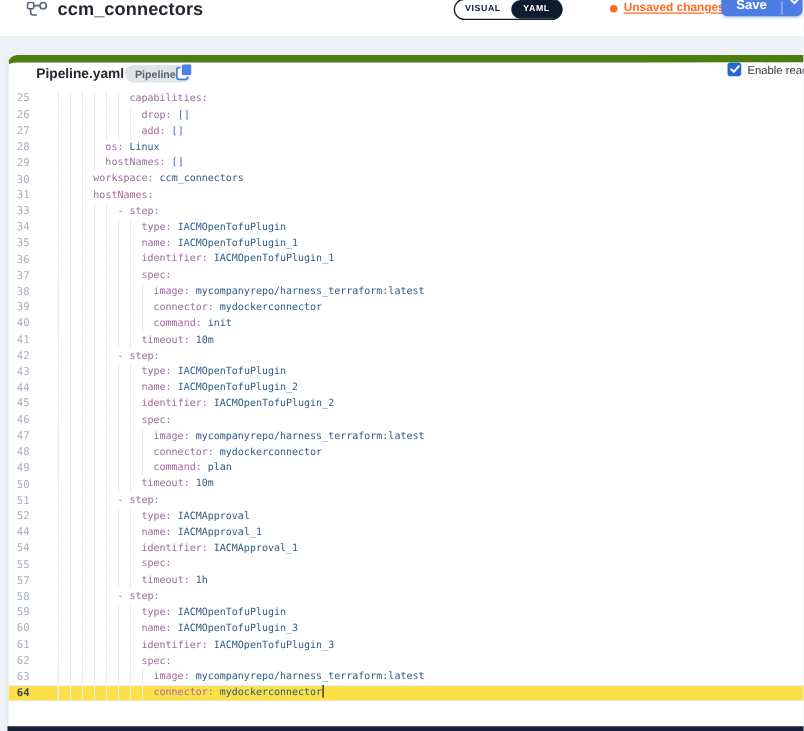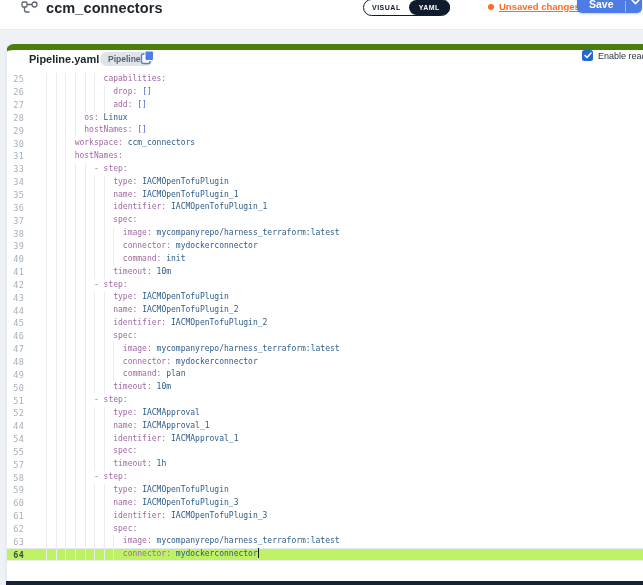--- a/index.html
+++ b/index.html
@@ -63,21 +63,21 @@
     width:11px;height:11px;border-radius:2.5px;background:#2667d6;
     display:flex;align-items:center;justify-content:center;cursor:pointer;flex:none;
   }
   .enable .lab{font-size:9px;color:#2b3440;white-space:nowrap;}
   
   .code{
     position:absolute;left:0;top:23px;right:0;
     font-family:"DejaVu Sans Mono",monospace;font-size:8px;
   }
   .row{display:flex;height:12.85px;align-items:center;}
-  .row.active{background:#bef264;box-shadow:inset 0 1px 0 #e7eaee, inset 0 -1px 0 #e7eaee;}
+  .row.active{background:#fde047;box-shadow:inset 0 1px 0 #e7eaee, inset 0 -1px 0 #e7eaee;}
   .ln{
     flex:none;width:17px;text-align:right;color:#a6b0bd;
     font-size:8.5px;letter-spacing:.2px;
   }
   .row.active .ln{color:#3f4854;font-weight:bold;}
   .src{position:relative;flex:1;padding-left:2.5px;white-space:pre;line-height:12.85px;}
   .guides{position:absolute;top:0;bottom:0;
     background:repeating-linear-gradient(to right,#e9edf1 0,#e9edf1 1px,transparent 1px,transparent 9.632px);}
   .tk-key{color:#a06ba3;}
   .tk-val{color:#2e5c88;}

